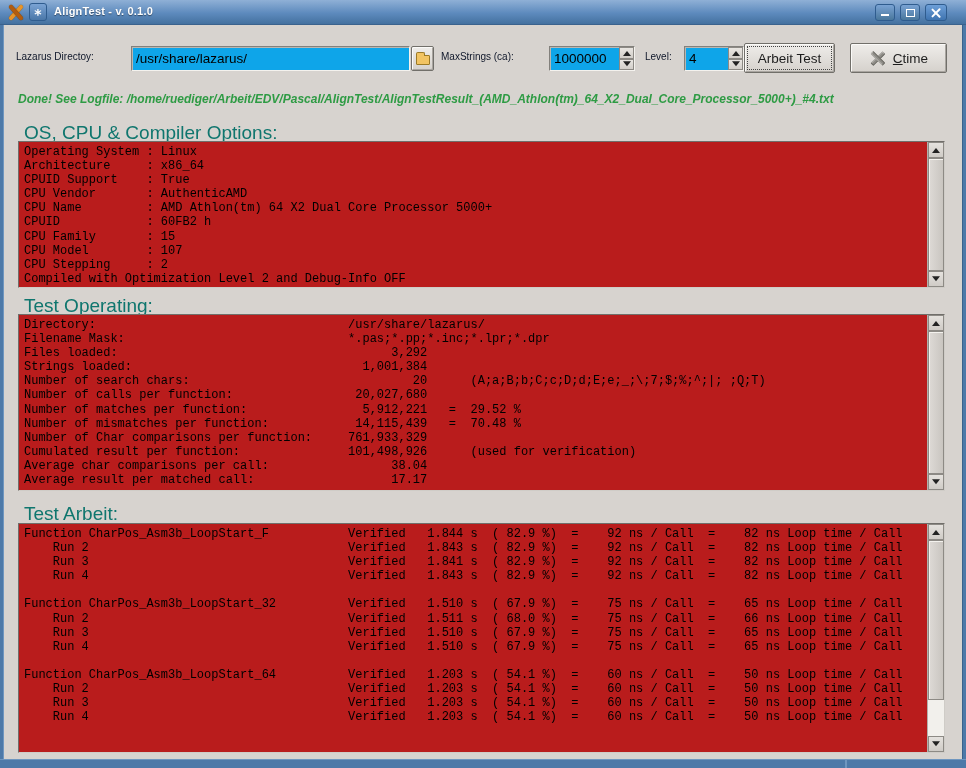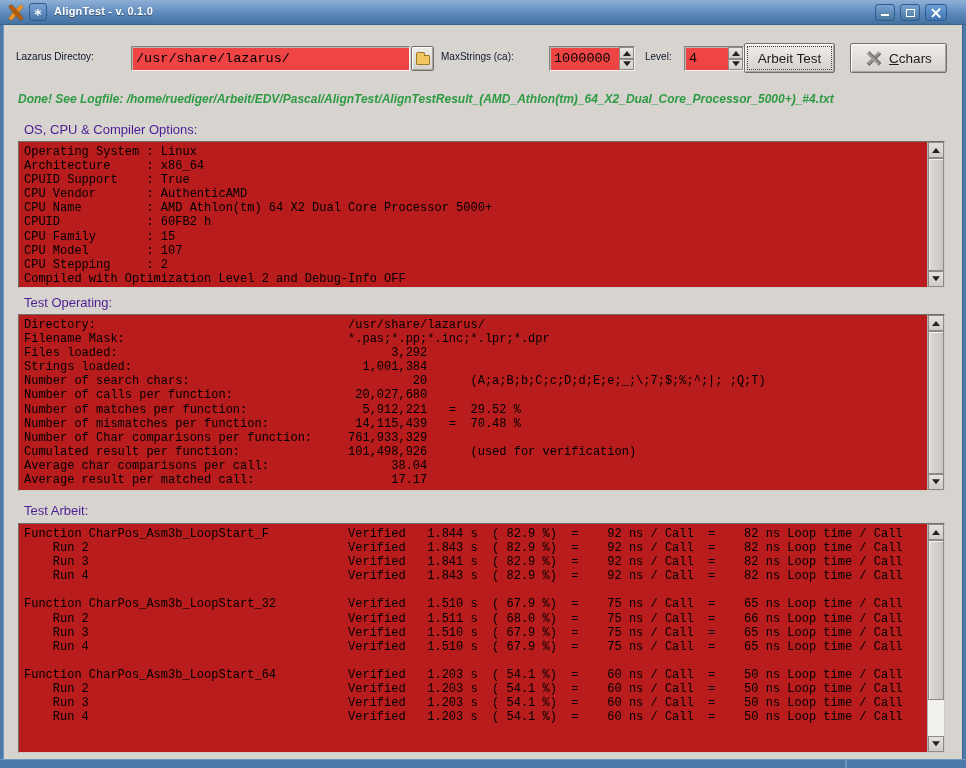--- a/index.html
+++ b/index.html
@@ -30,22 +30,22 @@
   .gl-x i { position:absolute; left:5px; top:0; width:2.4px; height:12px; background:#fff; border-radius:1px; display:block; }
   .gl-x i:first-child { transform:rotate(45deg); }
   .gl-x i:last-child  { transform:rotate(-45deg); }
   .frame-l { position:absolute; left:0; top:25px; bottom:0; width:4px; background:#4d79a8; border-right:1px solid #6f96bf; }
   .frame-r { position:absolute; right:0; top:25px; bottom:0; width:4px; background:#4d79a8; border-left:1px solid #3a628d; }
   .frame-b { position:absolute; left:0; bottom:0; width:966px; height:9px; background:#4d79a8; border-top:1px solid #6f96bf; }
   .frame-b .grip { position:absolute; left:845px; top:0; width:2px; height:9px; background:#6f96bf; }
 
   
   .lbl { position:absolute; font-size:10px; color:#0f172a; white-space:nowrap; }
-  .txtfield, .spin input { background:#ef4444; border:1px solid; border-color:#82807c #f4f2ee #f4f2ee #82807c;
-    box-shadow:inset 1px 1px 0 #b9b6b1; font-family:Liberation Mono, monospace; }
+  .txtfield, .spin input { background:#0ea5e9; border:1px solid; border-color:#82807c #f4f2ee #f4f2ee #82807c;
+    box-shadow:inset 1px 1px 0 #b9b6b1; font-family:Liberation Sans, sans-serif; }
   .txtfield { position:absolute; left:131px; top:46px; width:279px; height:25px; padding:0 4px; font-size:13.5px; color:#000; }
   .btn { position:absolute; background:linear-gradient(180deg,#efedea,#d5d1cc); border:1px solid #716f6a;
     box-shadow:inset 1px 1px 0 #fbfaf8, inset -1px -1px 0 #a9a5a0; border-radius:2px;
     font-family:"Liberation Sans",sans-serif; font-size:13.5px; color:#1d1d1d;
     display:flex; align-items:center; justify-content:center; cursor:default; }
   .btn-browse { left:411px; top:46px; width:23px; height:25px; }
   .folder-ic { position:relative; width:14px; height:10px; background:#f2c462; border:1px solid #9c7a26; border-radius:1px; margin-top:3px; }
   .folder-ic:before { content:""; position:absolute; top:-4px; left:-1px; width:7px; height:3px;
     background:#f2c462; border:1px solid #9c7a26; border-bottom:none; border-radius:2px 2px 0 0; }
   .spin { position:absolute; height:25px; }
@@ -66,21 +66,21 @@
     box-shadow:inset -1px -1px 0 #6e6c66, inset 1px 1px 0 #b5b3ae; border-radius:1px; display:block; }
   .xicon i:first-child { transform:rotate(45deg); }
   .xicon i:last-child  { transform:rotate(-45deg); }
   .btn-close u { text-decoration:underline; }
 
   
   .status { position:absolute; left:18px; top:92px; width:934px; font-size:12px; font-style:italic; font-weight:bold;
     color:#2e9b44; white-space:nowrap; }
 
   
-  .seclbl { position:absolute; font-size:13px; color:#4c1d95; }
+  .seclbl { position:absolute; font-size:19px; color:#0f766e; }
   .memo { position:absolute; left:18px; width:927px; background:#b91c1c;
     border:1px solid; border-color:#706e6a #cfccc7 #cfccc7 #706e6a; }
   .memo pre { position:absolute; left:0; top:0; right:17px; bottom:0; overflow:hidden;
     padding:3px 0 0 5px; font-family:"Liberation Mono","DejaVu Sans Mono",monospace;
     font-size:12px; line-height:14.1px; color:#000; white-space:pre; }
   .vscroll { position:absolute; right:0; top:0; bottom:0; width:17px; background:#f2f0ec; border-left:1px solid #b3b0aa; }
   .sb-btn { position:absolute; left:0; width:16px; height:16px; background:linear-gradient(180deg,#e5e2de,#cfcbc6);
     border:1px solid #8d8a85; }
   .sb-btn.up { top:0; } .sb-btn.down { bottom:0; }
   .sb-thumb { position:absolute; left:0; width:16px; background:linear-gradient(90deg,#dedad6,#c9c5c0);
@@ -151,21 +151,21 @@
   </div>
 </div>
 <div class="btn btn-start">
     <span>Arbeit Test</span>
   </div>
 <div class="btn btn-close">
   <span class="xicon">
       <i></i>
       <i></i>
     </span>
-  <span><u>C</u><span>chars</span></span>
+  <span><u>C</u><span>time</span></span>
 </div>
 
 <div class="status">Done! See Logfile:  /home/ruediger/Arbeit/EDV/Pascal/AlignTest/AlignTestResult_(AMD_Athlon(tm)_64_X2_Dual_Core_Processor_5000+)_#4.txt</div>
 
 <span class="seclbl" style="left:24px; top:122px;">OS, CPU &amp; Compiler Options:</span>
 <div class="memo" id="memo-os">
   <pre>Operating System : Linux
 Architecture     : x86_64
 CPUID Support    : True
 CPU Vendor       : AuthenticAMD

